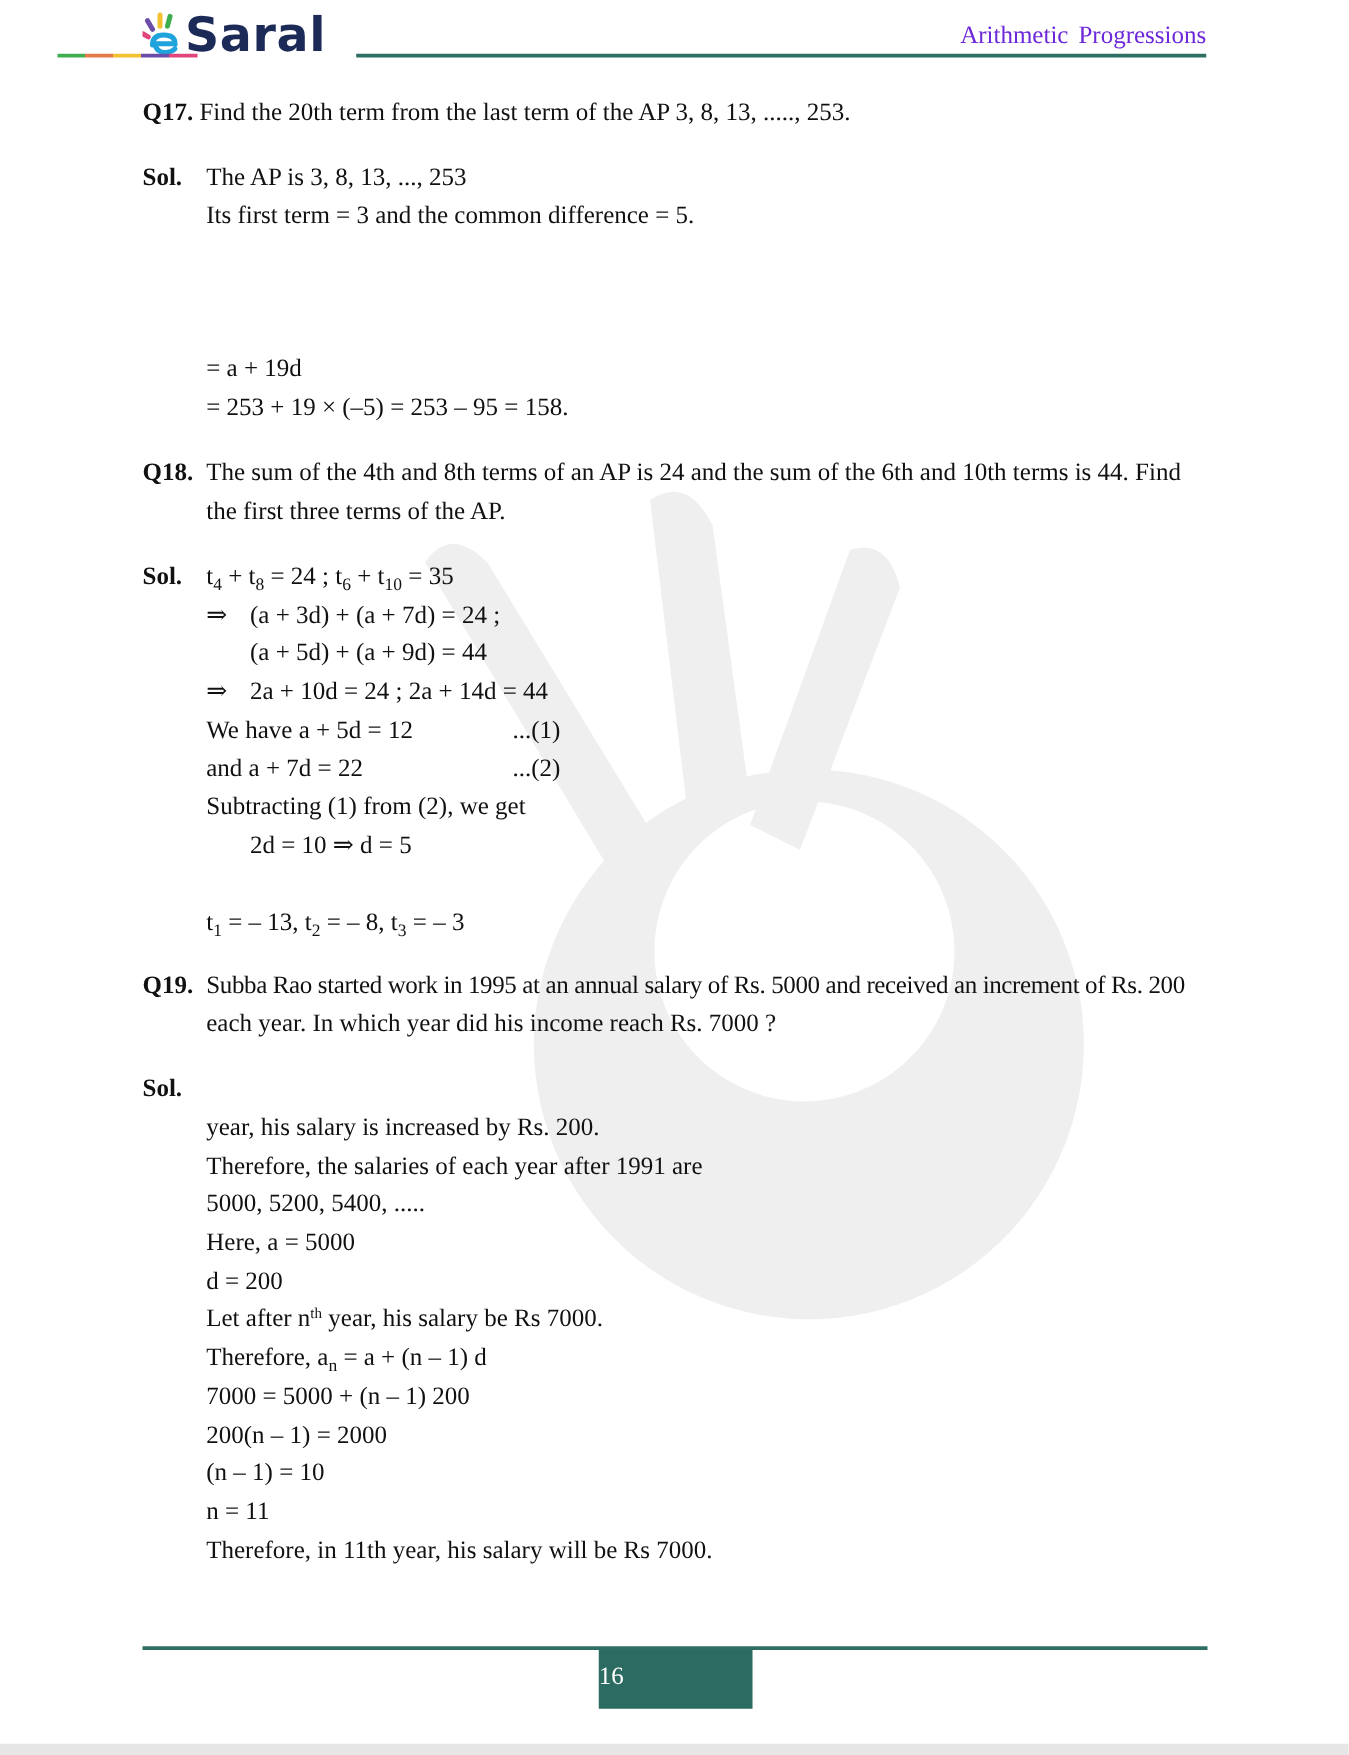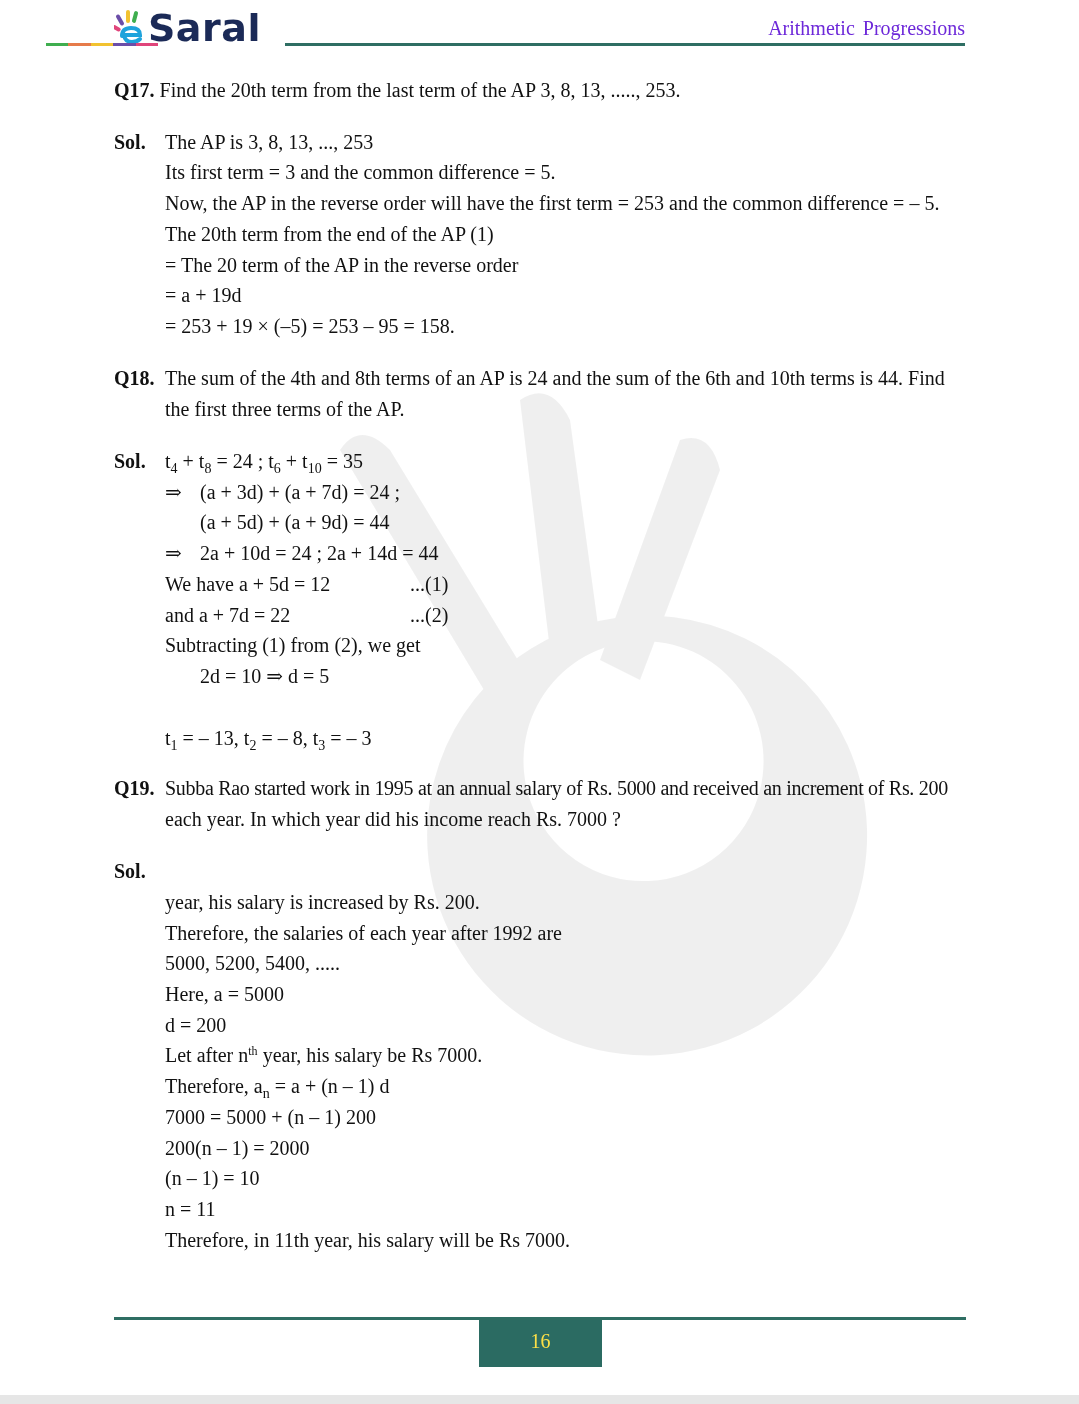--- a/index.html
+++ b/index.html
@@ -23,22 +23,22 @@
   .watermark { position: absolute; left: 300px; top: 380px; width: 620px; height: 700px; opacity: 0.06; }
 
   
   .line { position: absolute; font-size: 20px; line-height: 24px; white-space: nowrap; }
   .label { font-weight: bold; }
   sub { font-size: 14px; vertical-align: -5px; line-height: 0; }
   sup { font-size: 12px; vertical-align: 7px; line-height: 0; }
 
   
   .footer-rule { position: absolute; left: 114px; top: 1317px; width: 852px; height: 3px; background: #2f6e63; }
-  .page-num { position: absolute; left: 479px; top: 1320px; width: 123px; height: 47px; background: #2b6b62; color: #fde047;
-    font-size: 20px; text-align: center; line-height: 42px; }
+  .page-num { position: absolute; left: 479px; top: 1320px; width: 123px; height: 47px; background: #2b6b62; color: #ffffff;
+    font-size: 20px; text-align: left; line-height: 42px; }
 </style>
 </head>
 <body>
 
 <div class="page">
 
   <div class="logo">
     <div class="logo-mark">
       <svg width="34" height="40" viewBox="0 0 34 40">
         <rect x="4" y="6" width="4" height="12" rx="2" fill="#6b4ea8" transform="rotate(-30 6 12)"></rect>
@@ -61,23 +61,20 @@
     <path d="M130 420 A220 220 0 1 0 560 400 A220 220 0 0 0 130 420 Z M230 420 A120 120 0 1 1 460 410 A120 120 0 0 1 230 420 Z" fill="#000"></path>
   </svg>
 
   <div class="line" style="left:114px; top:78px;">
     <span class="label">Q17.</span>
     <span>Find the 20th term from the last term of the AP 3, 8, 13, ....., 253.</span>
   </div>
   <div class="line label" style="left:114px; top:130px;">Sol.</div>
   <div class="line" style="left:165px; top:130px;">The AP is 3, 8, 13, ..., 253</div>
   <div class="line" style="left:165px; top:160px;">Its first term = 3 and the common difference = 5.</div>
-  <div class="line" style="left:165px; top:191px;">Now, the AP in the reverse order will have the first term = 253 and the common difference = – 5.</div>
-  <div class="line" style="left:165px; top:222px;">The 20th term from the end of the AP (1)</div>
-  <div class="line" style="left:165px; top:253px;">= The 20 term of the AP in the reverse order</div>
   <div class="line" style="left:165px; top:283px;">= a + 19d</div>
   <div class="line" style="left:165px; top:314px;">= 253 + 19 × (–5) = 253 – 95 = 158.</div>
 
   <div class="line label" style="left:114px; top:366px;">Q18.</div>
   <div class="line" style="left:165px; top:366px;">The sum of the 4th and 8th terms of an AP is 24 and the sum of the 6th and 10th terms is 44. Find</div>
   <div class="line" style="left:165px; top:397px;">the first three terms of the AP.</div>
 
   <div class="line label" style="left:114px; top:449px;">Sol.</div>
   <div class="line" style="left:165px; top:449px;"><span>t</span><sub>4</sub><span> + t</span><sub>8</sub><span> = 24 ; t</span><sub>6</sub><span> + t</span><sub>10</sub><span> = 35</span></div>
   <div class="line" style="left:165px; top:480px;">⇒</div>
@@ -92,21 +89,21 @@
   <div class="line" style="left:165px; top:633px;">Subtracting (1) from (2), we get</div>
   <div class="line" style="left:200px; top:664px;">2d = 10 ⇒ d = 5</div>
   <div class="line" style="left:165px; top:726px;"><span>t</span><sub>1</sub><span> = – 13, t</span><sub>2</sub><span> = – 8, t</span><sub>3</sub><span> = – 3</span></div>
 
   <div class="line label" style="left:114px; top:776px;">Q19.</div>
   <div class="line" style="left:165px; top:776px; letter-spacing:-0.3px;">Subba Rao started work in 1995 at an annual salary of Rs. 5000 and received an increment of Rs. 200</div>
   <div class="line" style="left:165px; top:807px;">each year. In which year did his income reach Rs. 7000 ?</div>
 
   <div class="line label" style="left:114px; top:859px;">Sol.</div>
   <div class="line" style="left:165px; top:890px;text-align:right;">year, his salary is increased by Rs. 200.</div>
-  <div class="line" style="left:165px; top:921px;">Therefore, the salaries of each year after 1992 are</div>
+  <div class="line" style="left:165px; top:921px;">Therefore, the salaries of each year after 1991 are</div>
   <div class="line" style="left:165px; top:951px;">5000, 5200, 5400, .....</div>
   <div class="line" style="left:165px; top:982px;">Here, a = 5000</div>
   <div class="line" style="left:165px; top:1013px;">d = 200</div>
   <div class="line" style="left:165px; top:1043px;"><span>Let after n</span><sup>th</sup><span> year, his salary be Rs 7000.</span></div>
   <div class="line" style="left:165px; top:1074px;"><span>Therefore, a</span><sub>n</sub><span> = a + (n – 1) d</span></div>
   <div class="line" style="left:165px; top:1105px;">7000 = 5000 + (n – 1) 200</div>
   <div class="line" style="left:165px; top:1136px;">200(n – 1) = 2000</div>
   <div class="line" style="left:165px; top:1166px;">(n – 1) = 10</div>
   <div class="line" style="left:165px; top:1197px;">n = 11</div>
   <div class="line" style="left:165px; top:1228px;">Therefore, in 11th year, his salary will be Rs 7000.</div>

